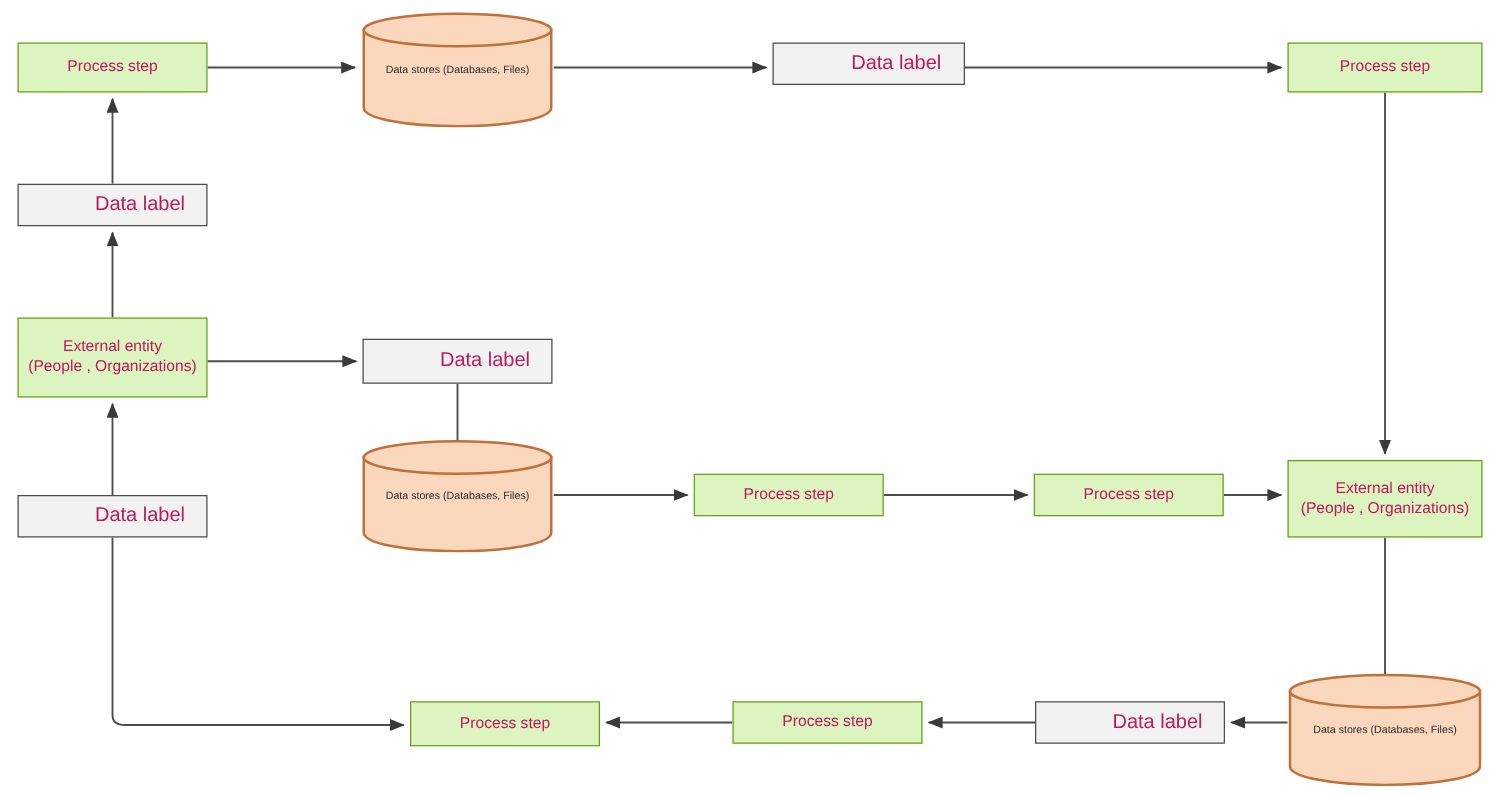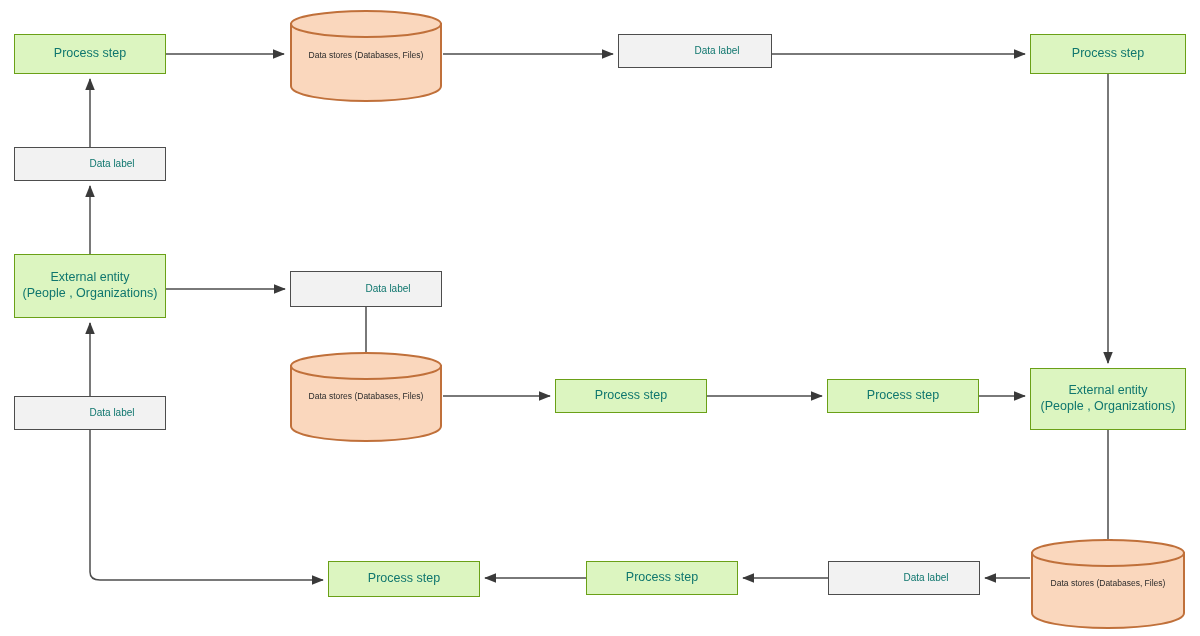--- a/index.html
+++ b/index.html
@@ -25,37 +25,37 @@
     pointer-events: none;
   }
   .node {
     position: absolute;
     box-sizing: border-box;
     display: flex;
     align-items: center;
     justify-content: center;
     text-align: center;
     line-height: 1.25;
-    color: #0f766e;
+    color: #be185d;
   }
   .node-process {
     background: #dcf5c0;
     border: 1.6px solid #6aa017;
     font-size: 12.5px;
   }
   .node-entity {
     background: #dcf5c0;
     border: 1.6px solid #6aa017;
     font-size: 12.5px;
     align-items: center;
   }
   .node-label {
     background: #f2f2f2;
     border: 1.6px solid #4d4d4d;
-    font-size: 10px;
+    font-size: 16px;
     padding-left: 44px;
   }
   .node-store {
     font-size: 8.5px;
     color: #2b2b2b;
   }
   .node-store .cyl-svg {
     position: absolute;
     left: 0; top: 0;
     width: 100%;

